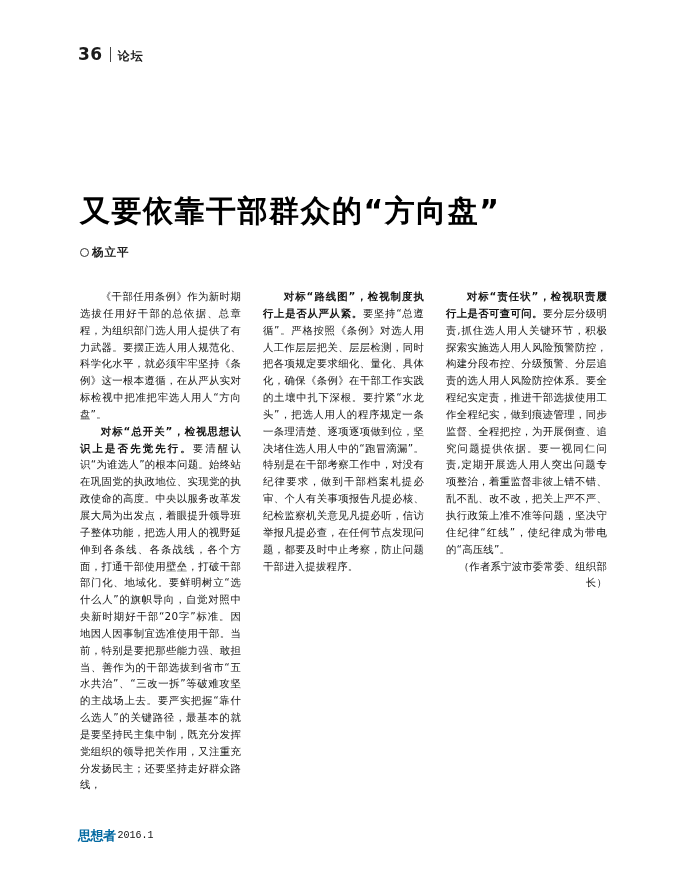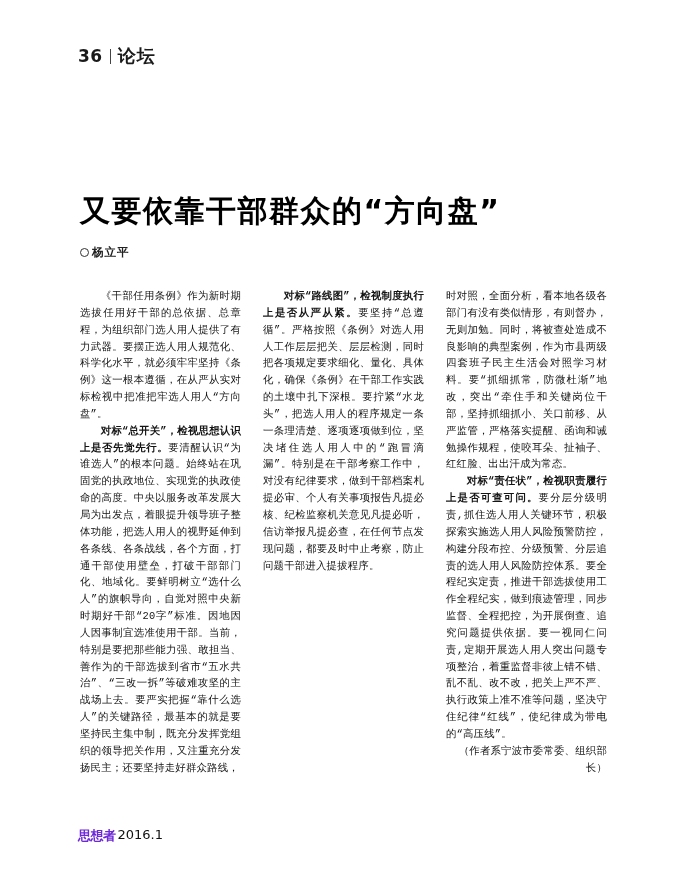--- a/index.html
+++ b/index.html
@@ -37,21 +37,21 @@
   }
   .folio-divider {
     display: inline-block;
     width: 1px;
     height: 15px;
     background: #444;
     position: relative;
     top: 2px;
   }
   .section-name {
-    font-size: 18px;
+    font-size: 12px;
     font-weight: bold;
     color: #1a1a1a;
     letter-spacing: 1px;
   }
   
   .article-title {
     position: absolute;
     left: 80px;
     top: 172px;
     width: 540px;
@@ -85,21 +85,20 @@
     top: 0px;
   }
   
   .columns {
     position: absolute;
     left: 80px;
     top: 288px;
     width: 527px;
     display: flex;
     gap: 22px;
-    font-family: Liberation Mono, monospace;
   }
   .col {
     width: 161px;
     font-size: 10.4px;
     line-height: 1.62;
     color: #141414;
     text-align: justify;
     letter-spacing: 0.2px;
   }
   .col p {
@@ -123,30 +122,31 @@
     position: absolute;
     left: 78px;
     bottom: 36px;
     display: flex;
     align-items: flex-end;
     gap: 2px;
   }
   .footer-logo {
     font-size: 13px;
     font-weight: bold;
-    color: #6d28d9;
+    color: #0369a1;
     letter-spacing: -0.5px;
     line-height: 1;
   }
   .footer-date {
-    font-size: 13px;
+    font-size: 10px;
     color: #111;
     line-height: 1;
     position: relative;
     top: -1px;
+    font-family: Liberation Mono, monospace;
   }
 </style>
 </head>
 <body>
 
 <div class="page">
 
   <div class="page-header">
     <span class="folio">36</span>
     <span class="folio-divider"></span>
@@ -165,21 +165,20 @@
     <div class="col">
       <p class="indent">《干部任用条例》作为新时期选拔任用好干部的总依据、总章程，为组织部门选人用人提供了有力武器。要摆正选人用人规范化、科学化水平，就必须牢牢坚持《条例》这一根本遵循，在从严从实对标检视中把准把牢选人用人“方向盘”。</p>
       <p class="subhead-para"><span class="subhead">对标“总开关”，检视思想认识上是否先觉先行。</span>要清醒认识“为谁选人”的根本问题。始终站在巩固党的执政地位、实现党的执政使命的高度。中央以服务改革发展大局为出发点，着眼提升领导班子整体功能，把选人用人的视野延伸到各条线、各条战线，各个方面，打通干部使用壁垒，打破干部部门化、地域化。要鲜明树立“选什么人”的旗帜导向，自觉对照中央新时期好干部“20字”标准。因地因人因事制宜选准使用干部。当前，特别是要把那些能力强、敢担当、善作为的干部选拔到省市“五水共治”、“三改一拆”等破难攻坚的主战场上去。要严实把握“靠什么选人”的关键路径，最基本的就是要坚持民主集中制，既充分发挥党组织的领导把关作用，又注重充分发扬民主；还要坚持走好群众路线，</p>
     </div>
 
     <div class="col">
       <p class="indent"><span class="subhead">对标“路线图”，检视制度执行上是否从严从紧。</span>要坚持“总遵循”。严格按照《条例》对选人用人工作层层把关、层层检测，同时把各项规定要求细化、量化、具体化，确保《条例》在干部工作实践的土壤中扎下深根。要拧紧“水龙头”，把选人用人的程序规定一条一条理清楚、逐项逐项做到位，坚决堵住选人用人中的“跑冒滴漏”。特别是在干部考察工作中，对没有纪律要求，做到干部档案札提必审、个人有关事项报告凡提必核、纪检监察机关意见凡提必听，信访举报凡提必查，在任何节点发现问题，都要及时中止考察，防止问题干部进入提拔程序。</p>
     </div>
 
     <div class="col">
-      <p>时对照，全面分析，看本地各级各部门有没有类似情形，有则督办，无则加勉。同时，将被查处造成不良影响的典型案例，作为市县两级四套班子民主生活会对照学习材料。要“抓细抓常，防微杜渐”地改，突出“牵住手和关键岗位干部，坚持抓细抓小、关口前移、从严监管，严格落实提醒、函询和诫勉操作规程，使咬耳朵、扯袖子、红红脸、出出汗成为常态。</p>
       <p class="indent"><span class="subhead">对标“责任状”，检视职责履行上是否可查可问。</span>要分层分级明责,抓住选人用人关键环节，积极探索实施选人用人风险预警防控，构建分段布控、分级预警、分层追责的选人用人风险防控体系。要全程纪实定责，推进干部选拔使用工作全程纪实，做到痕迹管理，同步监督、全程把控，为开展倒查、追究问题提供依据。要一视同仁问责,定期开展选人用人突出问题专项整治，着重监督非彼上错不错、乱不乱、改不改，把关上严不严、执行政策上准不准等问题，坚决守住纪律“红线”，使纪律成为带电的“高压线”。</p>
       <p class="sig">（作者系宁波市委常委、组织部长）</p>
     </div>
 
   </div>
 
   <div class="footer">
     <span class="footer-logo">思想者</span>
     <span class="footer-date">2016.1</span>
   </div>

